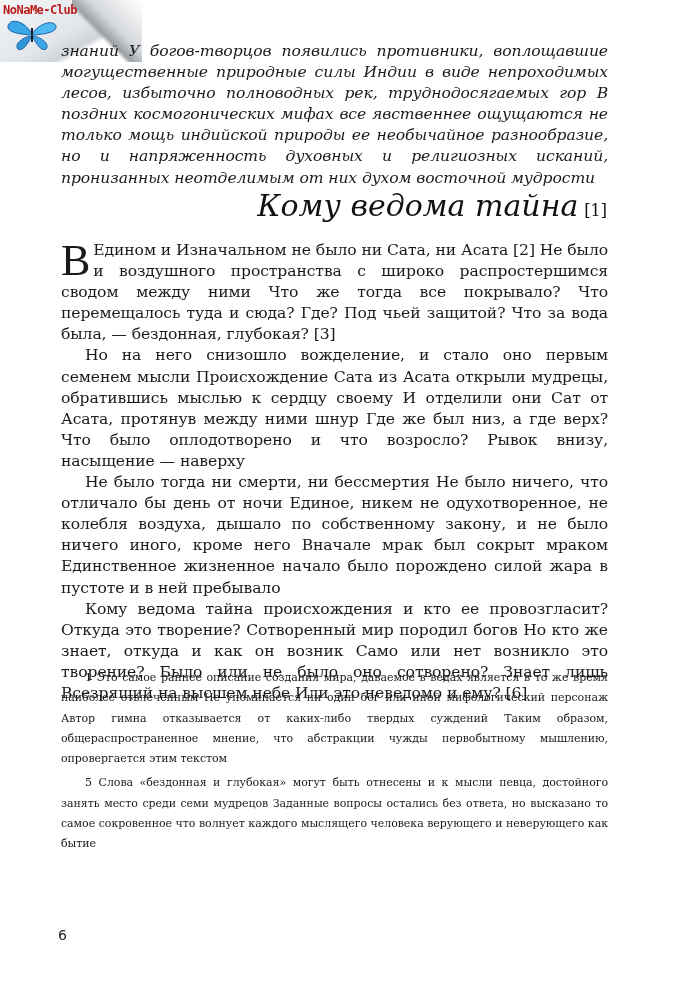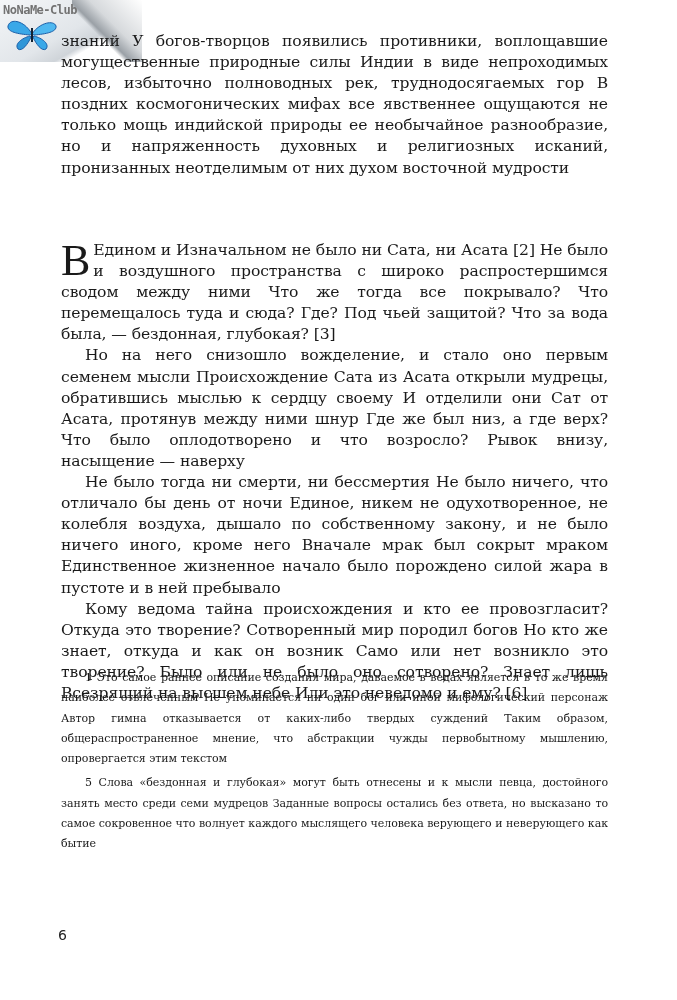--- a/index.html
+++ b/index.html
@@ -8,21 +8,21 @@
       font-family: "DejaVu Serif", "Liberation Serif", serif;
       color: #1a1a1a;
     }
     .page { position: absolute; left: 0; top: 0; width: 677px; height: 1000px; }
     .text-col { position: absolute; left: 61px; width: 547px; }
     .body-text {
       font-size: 15.6px; line-height: 21.1px; text-align: justify;
       letter-spacing: -0.1px; margin: 0; text-align-last: left;
     }
     .body-text.indent { text-indent: 24px; }
-    .intro { top: 31px; }
+    .intro { top: 41px; font-style: italic; }
     .heading {
       position: absolute; top: 188px; right: 70px;
       font-family: "DejaVu Serif", "Liberation Serif", serif;
       font-style: italic; font-size: 30px; color: #111; white-space: nowrap;
     }
     .heading .ref { font-style: normal; font-size: 16px; margin-left: 6px; }
     .hymn { top: 240px; }
     .dropcap {
       float: left; font-size: 44px; line-height: 38px; margin: 2px 3px 0 0;
       font-family: "Liberation Serif", serif;
@@ -40,21 +40,21 @@
     .wm-curl {
       position: absolute; left: 0; top: 0; width: 140px; height: 62px;
       background: linear-gradient(150deg, #f4f6f8 0%, #e2e6ea 50%, #cfd4d9 65%, rgba(255,255,255,0) 70%);
     }
     .wm-fold {
       position: absolute; left: 72px; top: 0; width: 70px; height: 62px;
       background: linear-gradient(225deg, #ffffff 0%, #d6d9dc 40%, #9aa0a6 55%, rgba(255,255,255,0) 60%);
     }
     .wm-label {
       position: absolute; left: 3px; top: 3px; font-family: "DejaVu Sans Mono", monospace;
-      font-size: 12px; font-weight: bold; color: #737373; letter-spacing: -0.5px;
+      font-size: 12px; font-weight: bold; color: #b91c1c; letter-spacing: -0.5px;
     }
     .wm-butterfly { position: absolute; left: 4px; top: 16px; width: 56px; height: 36px; }
   </style>
 </head>
 <body>
 
 <div class="page">
 
   <div class="watermark">
     <div class="wm-curl"></div>
@@ -66,20 +66,23 @@
       <path d="M26 20 C18 22, 10 28, 14 33 C18 36, 24 28, 27 21 Z" fill="#2f96d8" stroke="#1b5fa8" stroke-width="1"></path>
       <path d="M30 20 C38 22, 46 28, 42 33 C38 36, 32 28, 29 21 Z" fill="#3aa8e8" stroke="#1b5fa8" stroke-width="1"></path>
       <rect x="27" y="12" width="2" height="14" fill="#123"></rect>
     </svg>
   </div>
 
   <div class="text-col intro">
     <p class="body-text">знаний У богов-творцов появились противники, воплощавшие могущественные природные силы Индии в виде непроходимых лесов, избыточно полноводных рек, труднодосягаемых гор В поздних космогонических мифах все явственнее ощущаются не только мощь индийской природы ее необычайное разнообразие, но и напряженность духовных и религиозных исканий, пронизанных неотделимым от них духом восточной мудрости</p>
   </div>
 
+  <div class="heading">
+    <span>Кому ведома тайна</span><span class="ref">[1]</span>
+  </div>
 
   <div class="text-col hymn">
     <p class="body-text"><span class="dropcap">В</span><span>Едином и Изначальном не было ни Сата, ни Асата [2] Не было и воздушного пространства с широко распростершимся сводом между ними Что же тогда все покрывало? Что перемещалось туда и сюда? Где? Под чьей защитой? Что за вода была, — бездонная, глубокая? [3]</span></p>
     <p class="body-text indent">Но на него снизошло вожделение, и стало оно первым семенем мысли Происхождение Сата из Асата открыли мудрецы, обратившись мыслью к сердцу своему И отделили они Сат от Асата, протянув между ними шнур Где же был низ, а где верх? Что было оплодотворено и что возросло? Рывок внизу, насыщение — наверху</p>
     <p class="body-text indent">Не было тогда ни смерти, ни бессмертия Не было ничего, что отличало бы день от ночи Единое, никем не одухотворенное, не колебля воздуха, дышало по собственному закону, и не было ничего иного, кроме него Вначале мрак был сокрыт мраком Единственное жизненное начало было порождено силой жара в пустоте и в ней пребывало</p>
     <p class="body-text indent">Кому ведома тайна происхождения и кто ее провозгласит? Откуда это творение? Сотворенный мир породил богов Но кто же знает, откуда и как он возник Само или нет возникло это творение? Было или не было оно сотворено? Знает лишь Всезрящий на высшем небе Или это неведомо и ему? [6]</p>
   </div>
 
   <div class="text-col notes">
     <p class="note-text">1 Это самое раннее описание создания мира, даваемое в ведах является в то же время наиболее отвлеченным Не упоминается ни один бог или иной мифологический персонаж Автор гимна отказывается от каких-либо твердых суждений Таким образом, общераспространенное мнение, что абстракции чужды первобытному мышлению, опровергается этим текстом</p>

